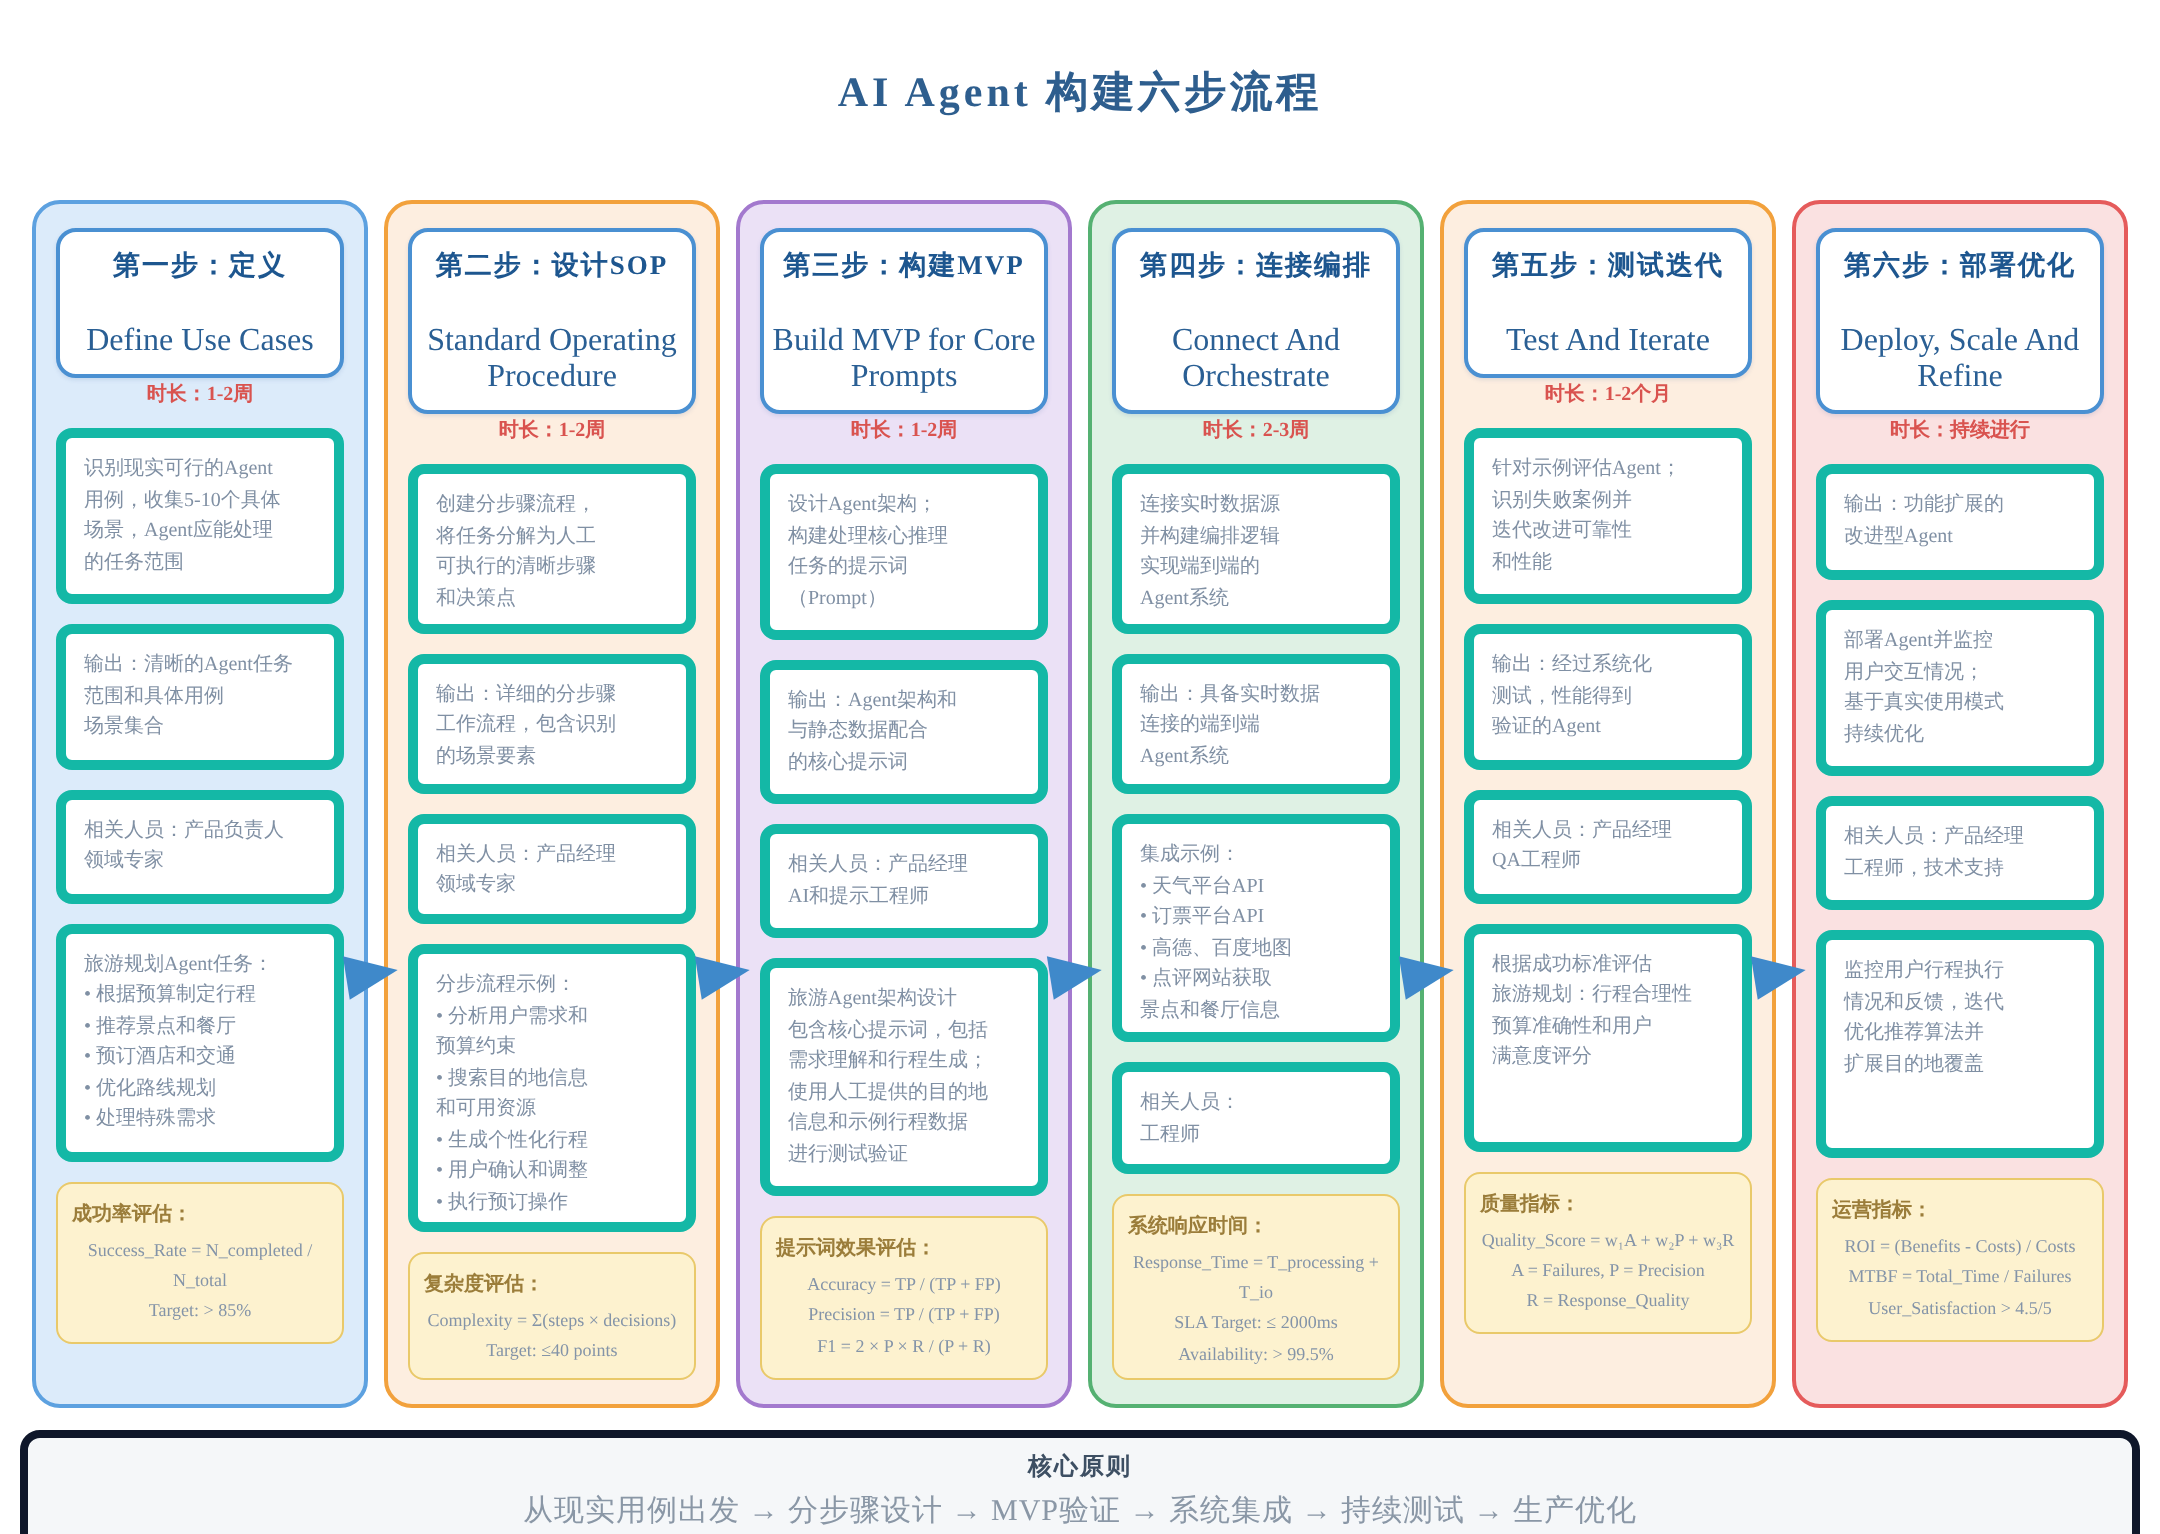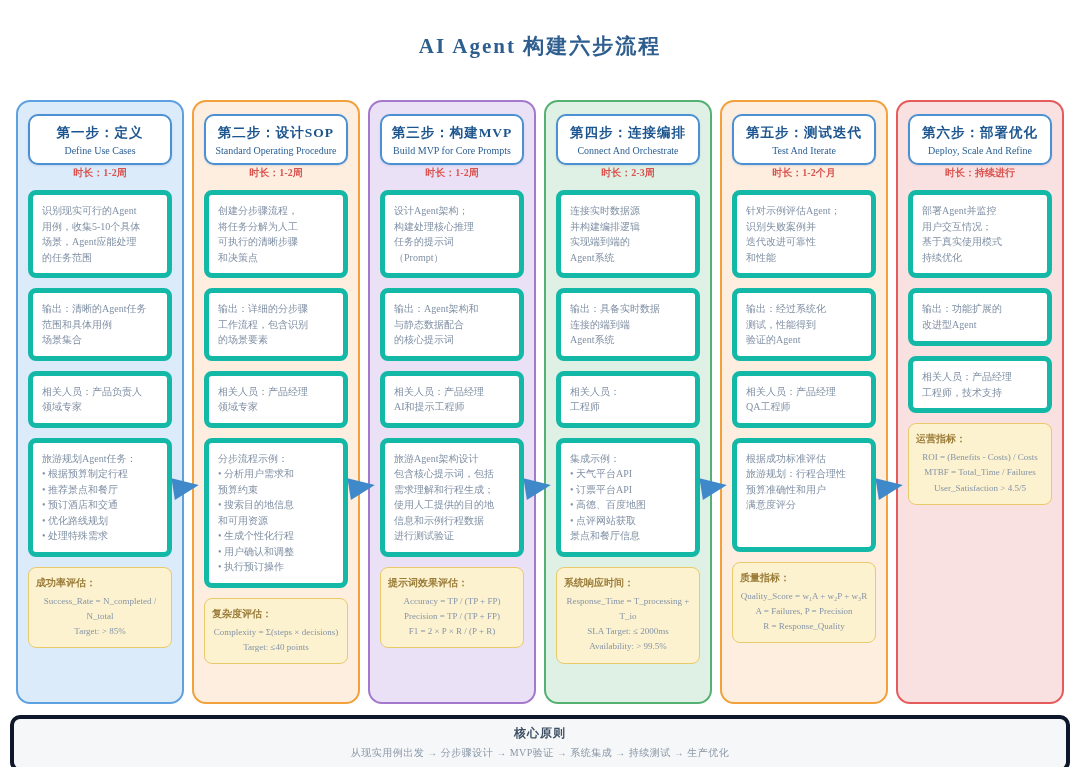--- a/index.html
+++ b/index.html
@@ -6,40 +6,40 @@
     font-family:"Liberation Serif","DejaVu Serif",serif;}
   .page{width:1080px;height:767px;position:relative;font-family:Liberation Serif, serif;}
   .main-title{padding-top:32px;height:60px;text-align:center;font-size:21px;font-weight:bold;
     color:#2e5e8e;letter-spacing:2px;}
   .board{position:relative;margin:8px 16px 0 16px;display:flex;gap:8px;}
   .col{width:196px;height:604px;box-sizing:border-box;border:2px solid var(--accent);
     background:var(--bg);border-radius:14px;padding:12px 10px;display:flex;flex-direction:column;}
   .head{background:#ffffff;border:2px solid #4a90d2;border-radius:10px;padding:8px 4px 7px 4px;
     text-align:center;box-shadow:0 1px 2px rgba(60,100,160,.15);}
   .head-title{font-size:13.5px;font-weight:bold;color:#1d568f;letter-spacing:1px;}
-  .head-sub{font-size:10px;color:#2a5f94;margin-top:3px;}
+  .head-sub{font-size:16px;color:#2a5f94;margin-top:20px;}
   .duration{text-align:center;font-size:10px;font-weight:bold;color:#d9534f;margin:1px 0 10px 0;}
   .card{background:#ffffff;border:5px solid #14b8a6;border-radius:8px;padding:8px 9px;
     font-size:10px;line-height:1.55;color:#8090a4;white-space:pre-line;margin-bottom:10px;
     box-sizing:border-box;}
   .c-desc{min-height:74px;}
   .c-out{min-height:58px;}
   .c-ppl{min-height:44px;}
   .c-ex{min-height:114px;}
   .metric{background:#fdf2cf;border:1.5px solid #e9c96a;border-radius:8px;padding:8px 7px;
     box-sizing:border-box;min-height:64px;}
   .metric-title{font-size:10px;font-weight:bold;color:#9b7d3a;margin-bottom:4px;}
   .metric-body{font-size:9px;line-height:1.7;color:#8494a8;text-align:center;white-space:pre-line;}
   .arrow{position:absolute;top:376px;width:0;height:0;border-top:11px solid transparent;
     border-bottom:11px solid transparent;border-left:26px solid var(--arrow,#3f89ca);
     transform:rotate(-9deg);z-index:5;}
   .footer{margin:11px 10px 0 10px;background:#f5f7f9;border:4px solid #0f172a;border-radius:10px;
     padding:6px 10px 8px 10px;text-align:center;}
   .footer-title{font-size:12px;font-weight:bold;color:#3d4f63;letter-spacing:1px;}
-  .footer-flow{font-size:10px;color:#8a97a6;margin-top:4px;letter-spacing:.5px;}
+  .footer-flow{font-size:15px;color:#8a97a6;margin-top:4px;letter-spacing:.5px;}
 </style>
 </head>
 <body>
 
 <div class="page">
   <div class="main-title">AI Agent 构建六步流程</div>
 
   <div class="board" style="--arrow: #3f89ca;">
 
     <div class="col" style="--accent: #5da1e0; --bg: #dcebfa;">
@@ -135,28 +135,28 @@
         <div class="head-sub">Connect And Orchestrate</div>
       </div>
       <div class="duration">时长：2-3周</div>
       <div class="card c-desc">连接实时数据源
 并构建编排逻辑
 实现端到端的
 Agent系统</div>
       <div class="card c-out">输出：具备实时数据
 连接的端到端
 Agent系统</div>
-      <div class="card c-ppl">相关人员：
-工程师</div>
       <div class="card c-ex">集成示例：
 • 天气平台API
 • 订票平台API
 • 高德、百度地图
 • 点评网站获取
 景点和餐厅信息</div>
+      <div class="card c-ppl">相关人员：
+工程师</div>
       <div class="metric">
         <div class="metric-title">系统响应时间：</div>
         <div class="metric-body">Response_Time = T_processing + T_io
 SLA Target: ≤ 2000ms
 Availability: &gt; 99.5%</div>
       </div>
     </div>
 
     <div class="col" style="--accent: #f2a13c; --bg: #fdeee0;">
       <div class="head">
@@ -184,28 +184,32 @@
 R = Response_Quality</div>
       </div>
     </div>
 
     <div class="col" style="--accent: #e55b5b; --bg: #fae1e1;">
       <div class="head">
         <div class="head-title">第六步：部署优化</div>
         <div class="head-sub">Deploy, Scale And Refine</div>
       </div>
       <div class="duration">时长：持续进行</div>
+      <div class="card c-out">输出：功能扩展的
+改进型Agent</div>
       <div class="card c-desc">部署Agent并监控
 用户交互情况；
 基于真实使用模式
 持续优化</div>
-      <div class="card c-out">输出：功能扩展的
-改进型Agent</div>
       <div class="card c-ppl">相关人员：产品经理
 工程师，技术支持</div>
+      <div class="card c-ex">监控用户行程执行
+情况和反馈，迭代
+优化推荐算法并
+扩展目的地覆盖</div>
       <div class="metric">
         <div class="metric-title">运营指标：</div>
         <div class="metric-body">ROI = (Benefits - Costs) / Costs
 MTBF = Total_Time / Failures
 User_Satisfaction &gt; 4.5/5</div>
       </div>
     </div>
 
     <div class="arrow" style="left:157px;"></div>
     <div class="arrow" style="left:333px;"></div>

